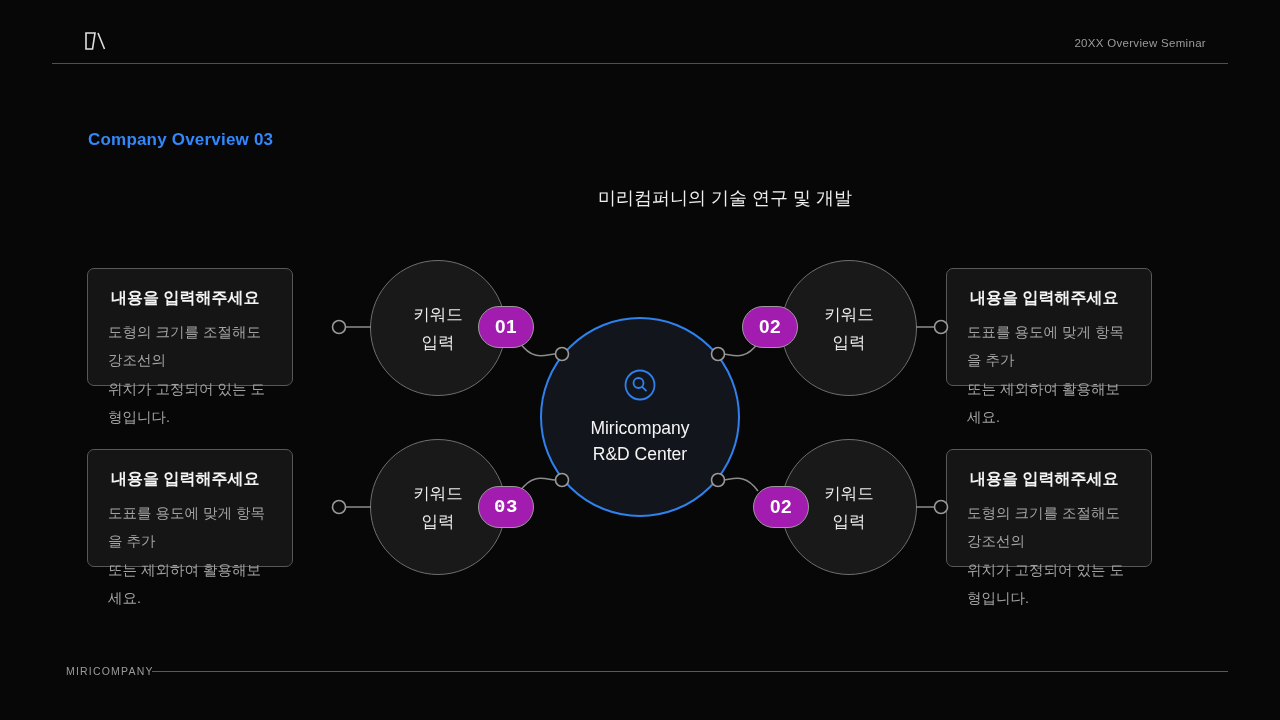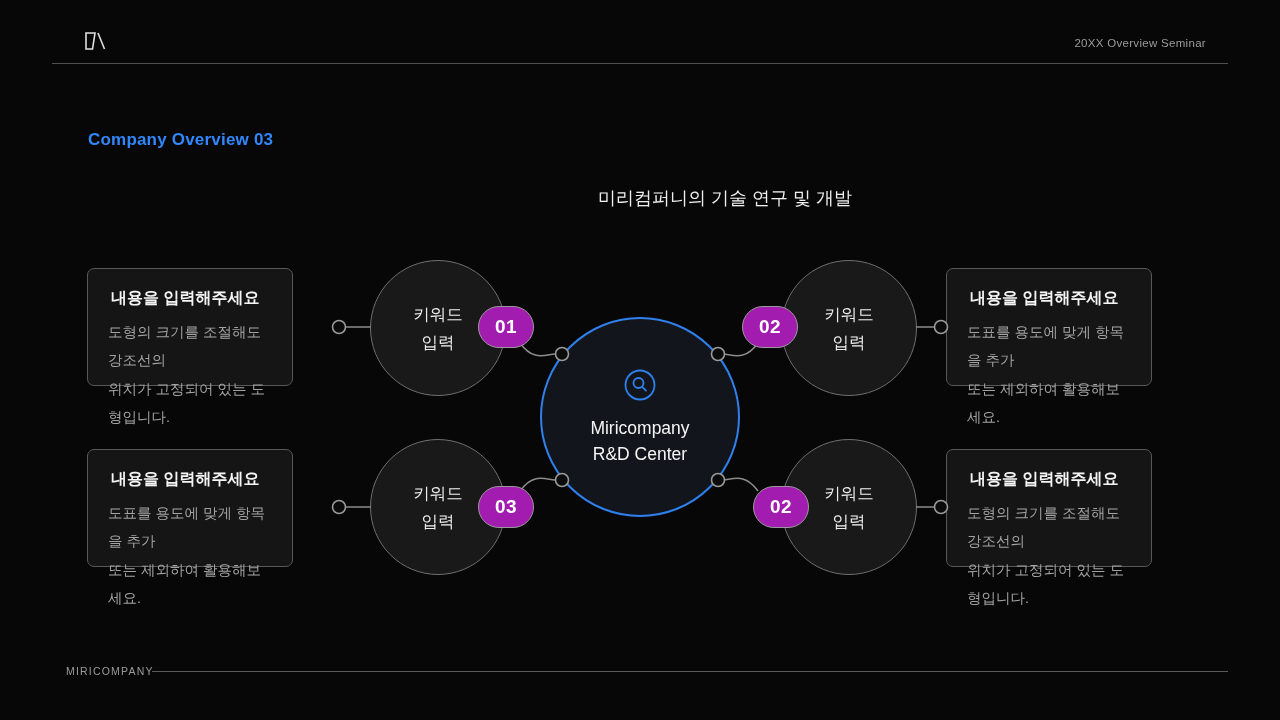--- a/index.html
+++ b/index.html
@@ -41,21 +41,21 @@
   .pos-c4{left:781px;top:439px;}
 
   .badge{
     position:absolute;width:56px;height:42px;border-radius:21px;box-sizing:border-box;
     background:#a21caf;border:1.6px solid #9a9a9a;z-index:3;
     display:flex;align-items:center;justify-content:center;
     font-size:19px;font-weight:600;color:#ffffff;letter-spacing:.5px;
   }
   .pos-n1{left:478px;top:306px;}
   .pos-n2{left:742px;top:306px;}
-  .pos-n3{left:478px;top:486px;}
+  .pos-n3{left:478px;top:486px;font-family:Liberation Mono, monospace;}
   .pos-n4{left:753px;top:486px;}
 
   .center-circle{
     position:absolute;left:540px;top:317px;width:200px;height:200px;border-radius:50%;
     box-sizing:border-box;background:#12151c;border:2.5px solid #2f81ed;z-index:1;
     display:flex;flex-direction:column;align-items:center;justify-content:center;
   }
   .center-text{margin-top:13px;font-size:17.5px;line-height:1.45;color:#f5f5f5;text-align:center;}
   .connectors{position:absolute;left:0;top:0;z-index:2;pointer-events:none;}
   

